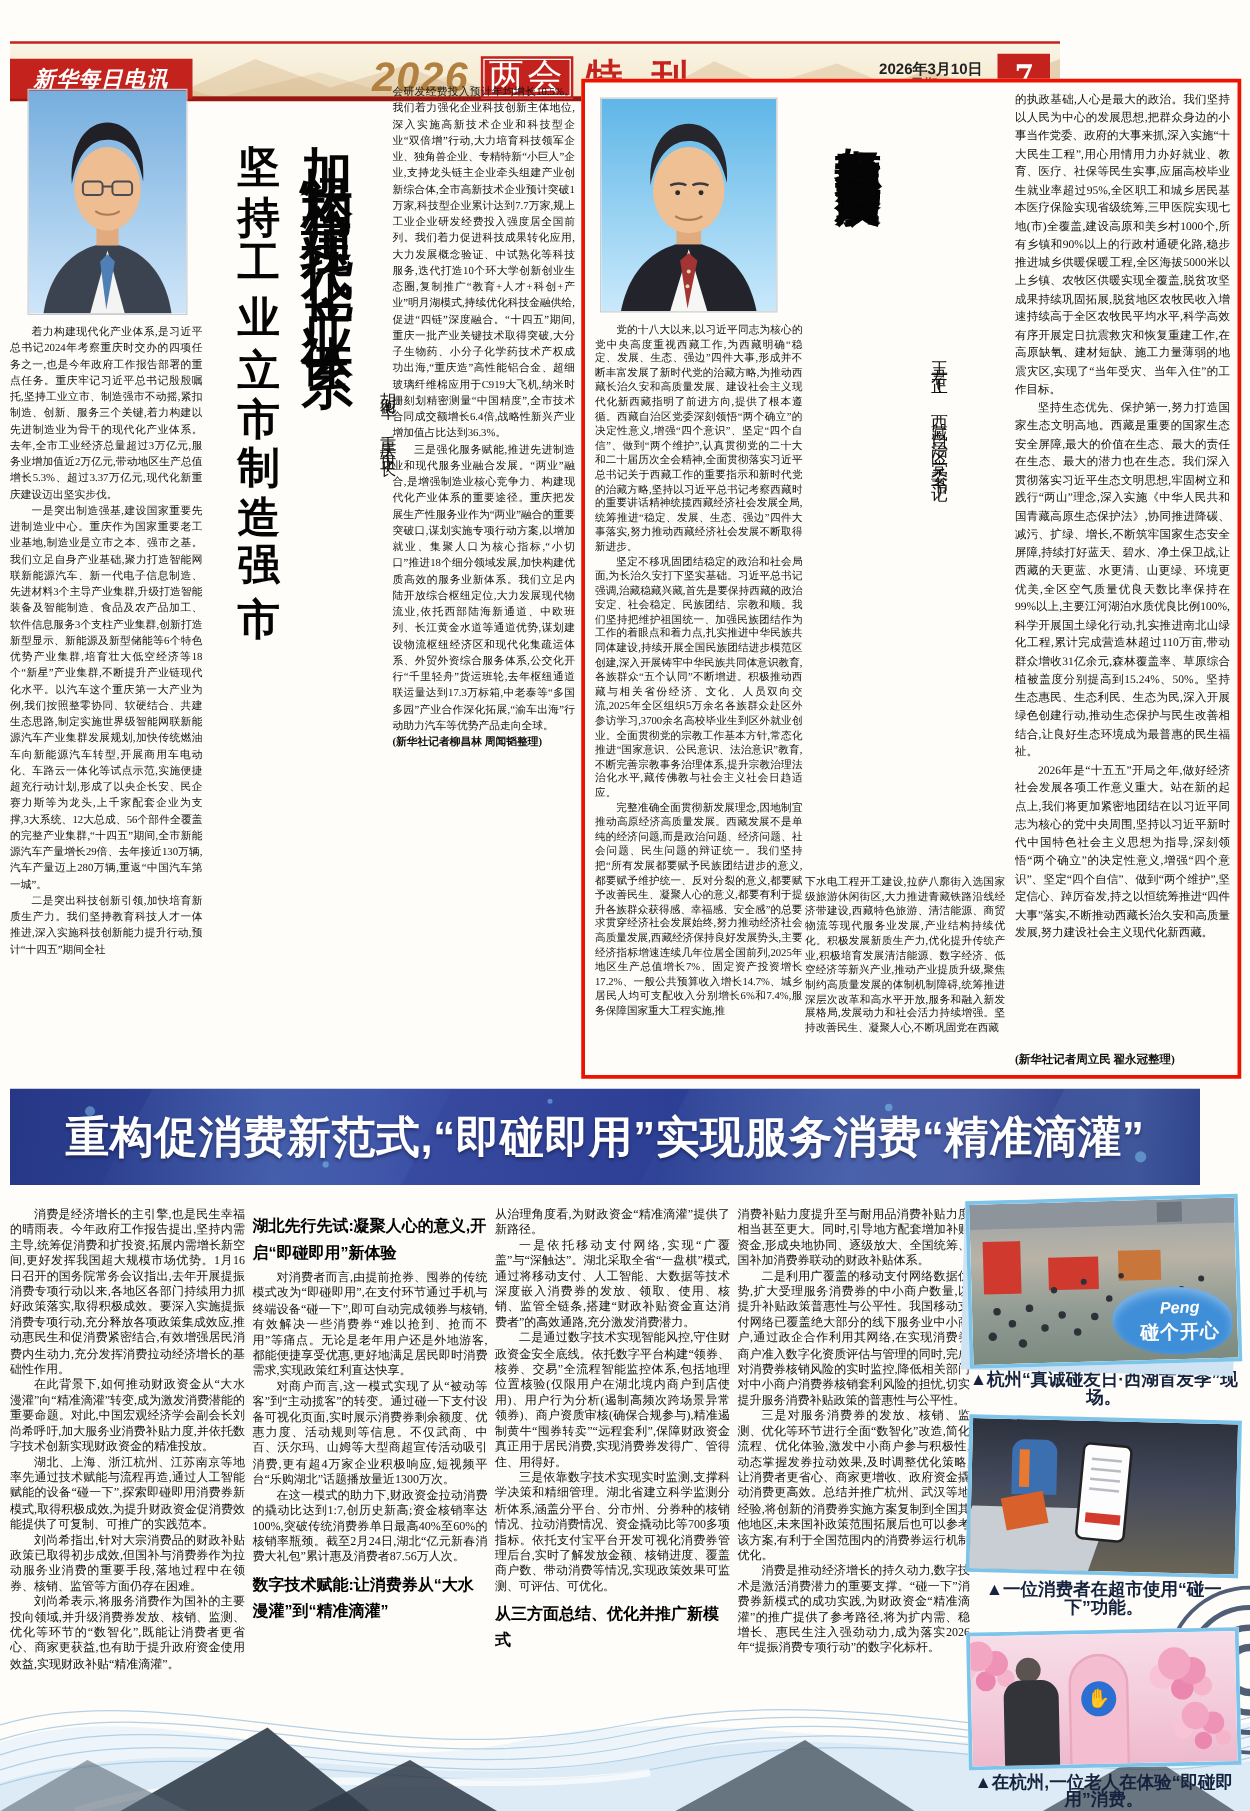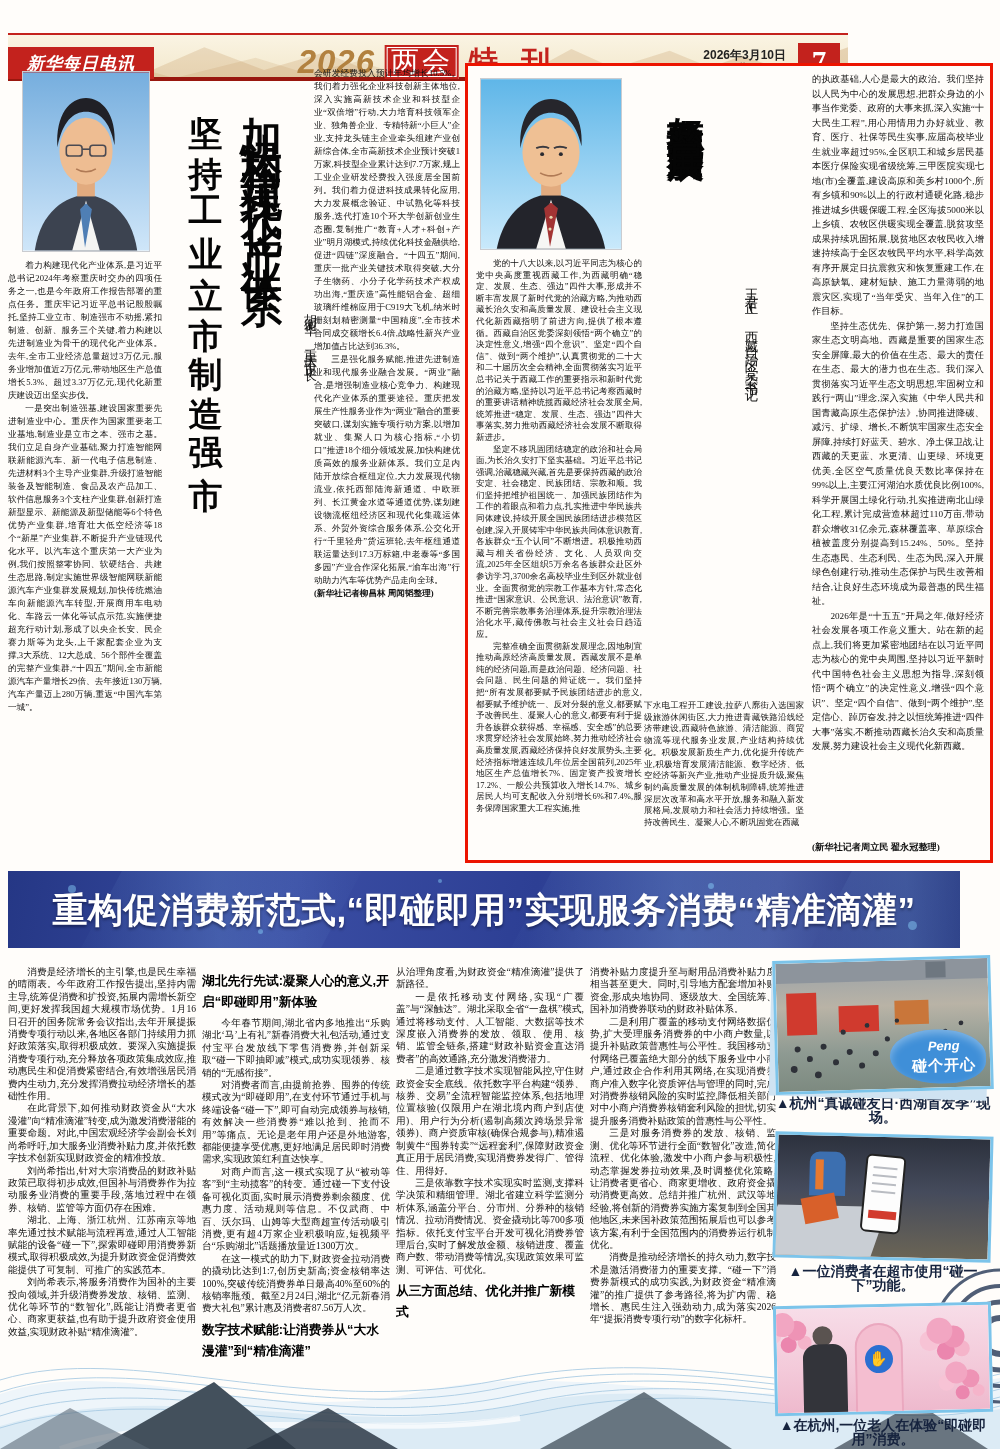--- a/index.html
+++ b/index.html
@@ -171,20 +171,21 @@
       <path d="M35,76 C33,42 48,26 64,26 C80,26 95,42 93,74 C88,48 77,40 64,40 C51,40 40,50 35,76 Z" fill="#202026"></path>
       <rect x="44" y="74" width="16" height="11" rx="3" fill="none" stroke="#4a4a52" stroke-width="1.6"></rect>
       <rect x="68" y="74" width="16" height="11" rx="3" fill="none" stroke="#4a4a52" stroke-width="1.6"></rect>
       <line x1="60" y1="78" x2="68" y2="78" stroke="#4a4a52" stroke-width="1.6"></line>
       <path d="M54,98 C60,102 68,102 74,98" stroke="#b07a55" stroke-width="1.6" fill="none"></path>
     </svg>
 
     <div id="la-col1" class="bodycol" data-interactable="false">
       <p data-interactable="false">着力构建现代化产业体系,是习近平总书记2024年考察重庆时交办的四项任务之一,也是今年政府工作报告部署的重点任务。重庆牢记习近平总书记殷殷嘱托,坚持工业立市、制造强市不动摇,紧扣制造、创新、服务三个关键,着力构建以先进制造业为骨干的现代化产业体系。去年,全市工业经济总量超过3万亿元,服务业增加值近2万亿元,带动地区生产总值增长5.3%、超过3.37万亿元,现代化新重庆建设迈出坚实步伐。</p>
       <p data-interactable="false">一是突出制造强基,建设国家重要先进制造业中心。重庆作为国家重要老工业基地,制造业是立市之本、强市之基。我们立足自身产业基础,聚力打造智能网联新能源汽车、新一代电子信息制造、先进材料3个主导产业集群,升级打造智能装备及智能制造、食品及农产品加工、软件信息服务3个支柱产业集群,创新打造新型显示、新能源及新型储能等6个特色优势产业集群,培育壮大低空经济等18个“新星”产业集群,不断提升产业链现代化水平。以汽车这个重庆第一大产业为例,我们按照整零协同、软硬结合、共建生态思路,制定实施世界级智能网联新能源汽车产业集群发展规划,加快传统燃油车向新能源汽车转型,开展商用车电动化、车路云一体化等试点示范,实施便捷超充行动计划,形成了以央企长安、民企赛力斯等为龙头,上千家配套企业为支撑,3大系统、12大总成、56个部件全覆盖的完整产业集群,“十四五”期间,全市新能源汽车产量增长29倍、去年接近130万辆,汽车产量迈上280万辆,重返“中国汽车第一城”。</p>
+      <p data-interactable="false">二是突出科技创新引领,加快培育新质生产力。我们坚持教育科技人才一体推进,深入实施科技创新能力提升行动,预计“十四五”期间全社</p>
     </div>
 
     <div id="la-kicker" class="vtitle" data-interactable="false">坚持工业立市制造强市</div>
     <div id="la-title" class="vtitle" data-interactable="false">加快构建现代化产业体系</div>
     <div id="la-byline" class="vbyline" data-interactable="false">胡衡华(重庆市市长)</div>
 
     <div id="la-col2" class="bodycol" data-interactable="false">
       <p class="noindent" data-interactable="false">会研发经费投入预计年均增长10.5%。我们着力强化企业科技创新主体地位,深入实施高新技术企业和科技型企业“双倍增”行动,大力培育科技领军企业、独角兽企业、专精特新“小巨人”企业,支持龙头链主企业牵头组建产业创新综合体,全市高新技术企业预计突破1万家,科技型企业累计达到7.7万家,规上工业企业研发经费投入强度居全国前列。我们着力促进科技成果转化应用,大力发展概念验证、中试熟化等科技服务,迭代打造10个环大学创新创业生态圈,复制推广“教育+人才+科创+产业”明月湖模式,持续优化科技金融供给,促进“四链”深度融合。“十四五”期间,重庆一批产业关键技术取得突破,大分子生物药、小分子化学药技术产权成功出海,“重庆造”高性能铝合金、超细玻璃纤维棉应用于C919大飞机,纳米时栅刻划精密测量“中国精度”,全市技术合同成交额增长6.4倍,战略性新兴产业增加值占比达到36.3%。</p>
       <p data-interactable="false">三是强化服务赋能,推进先进制造业和现代服务业融合发展。“两业”融合,是增强制造业核心竞争力、构建现代化产业体系的重要途径。重庆把发展生产性服务业作为“两业”融合的重要突破口,谋划实施专项行动方案,以增加就业、集聚人口为核心指标,“小切口”推进18个细分领域发展,加快构建优质高效的服务业新体系。我们立足内陆开放综合枢纽定位,大力发展现代物流业,依托西部陆海新通道、中欧班列、长江黄金水道等通道优势,谋划建设物流枢纽经济区和现代化集疏运体系、外贸外资综合服务体系,公交化开行“千里轻舟”货运班轮,去年枢纽通道联运量达到17.3万标箱,中老泰等“多国多园”产业合作深化拓展,“渝车出海”行动助力汽车等优势产品走向全球。</p>
       <p class="credit" data-interactable="false">(新华社记者柳昌林 周闻韬整理)</p>
@@ -246,28 +247,27 @@
     <div class="b-dot" style="left:900px;top:50px;width:9px;height:9px;" data-interactable="false"></div>
     <div class="b-dot" style="left:430px;top:8px;width:4px;height:4px;" data-interactable="false"></div>
     <div id="banner-title" data-interactable="false">重构促消费新范式,“即碰即用”实现服务消费“精准滴灌”</div>
   </div>
 
   <div id="bottom-section" data-interactable="false">
 
     <div id="bc1" class="bcol bodycol" data-interactable="false">
       <p data-interactable="false">消费是经济增长的主引擎,也是民生幸福的晴雨表。今年政府工作报告提出,坚持内需主导,统筹促消费和扩投资,拓展内需增长新空间,更好发挥我国超大规模市场优势。1月16日召开的国务院常务会议指出,去年开展提振消费专项行动以来,各地区各部门持续用力抓好政策落实,取得积极成效。要深入实施提振消费专项行动,充分释放各项政策集成效应,推动惠民生和促消费紧密结合,有效增强居民消费内生动力,充分发挥消费拉动经济增长的基础性作用。</p>
       <p data-interactable="false">在此背景下,如何推动财政资金从“大水漫灌”向“精准滴灌”转变,成为激发消费潜能的重要命题。对此,中国宏观经济学会副会长刘尚希呼吁,加大服务业消费补贴力度,并依托数字技术创新实现财政资金的精准投放。</p>
+      <p data-interactable="false">湖北、上海、浙江杭州、江苏南京等地率先通过技术赋能与流程再造,通过人工智能赋能的设备“碰一下”,探索即碰即用消费券新模式,取得积极成效,为提升财政资金促消费效能提供了可复制、可推广的实践范本。</p>
       <p data-interactable="false">刘尚希指出,针对大宗消费品的财政补贴政策已取得初步成效,但国补与消费券作为拉动服务业消费的重要手段,落地过程中在领券、核销、监管等方面仍存在困难。</p>
-      <p data-interactable="false">湖北、上海、浙江杭州、江苏南京等地率先通过技术赋能与流程再造,通过人工智能赋能的设备“碰一下”,探索即碰即用消费券新模式,取得积极成效,为提升财政资金促消费效能提供了可复制、可推广的实践范本。</p>
       <p data-interactable="false">刘尚希表示,将服务消费作为国补的主要投向领域,并升级消费券发放、核销、监测、优化等环节的“数智化”,既能让消费者更省心、商家更获益,也有助于提升政府资金使用效益,实现财政补贴“精准滴灌”。</p>
     </div>
 
     <div id="bc2" class="bcol bodycol" data-interactable="false">
       <p class="subhead" data-interactable="false">湖北先行先试:凝聚人心的意义,开启“即碰即用”新体验</p>
-      <p data-interactable="false">今年春节期间,湖北省内多地推出“乐购湖北‘马’上有礼”新春消费大礼包活动,通过支付宝平台发放线下零售消费券,并创新采取“碰一下即抽即减”模式,成功实现领券、核销的“无感衔接”。</p>
       <p data-interactable="false">对消费者而言,由提前抢券、囤券的传统模式改为“即碰即用”,在支付环节通过手机与终端设备“碰一下”,即可自动完成领券与核销,有效解决一些消费券“难以抢到、抢而不用”等痛点。无论是老年用户还是外地游客,都能便捷享受优惠,更好地满足居民即时消费需求,实现政策红利直达快享。</p>
       <p data-interactable="false">对商户而言,这一模式实现了从“被动等客”到“主动揽客”的转变。通过碰一下支付设备可视化页面,实时展示消费券剩余额度、优惠力度、活动规则等信息。不仅武商、中百、沃尔玛、山姆等大型商超宣传活动吸引消费,更有超4万家企业积极响应,短视频平台“乐购湖北”话题播放量近1300万次。</p>
       <p data-interactable="false">在这一模式的助力下,财政资金拉动消费的撬动比达到1:7,创历史新高;资金核销率达100%,突破传统消费券单日最高40%至60%的核销率瓶颈。截至2月24日,湖北“亿元新春消费大礼包”累计惠及消费者87.56万人次。</p>
       <p class="subhead" data-interactable="false">数字技术赋能:让消费券从“大水漫灌”到“精准滴灌”</p>
 
     </div>
 
     <div id="bc3" class="bcol bodycol" data-interactable="false">
       <p class="noindent" data-interactable="false">从治理角度看,为财政资金“精准滴灌”提供了新路径。</p>
       <p data-interactable="false">一是依托移动支付网络,实现“广覆盖”与“深触达”。湖北采取全省“一盘棋”模式,通过将移动支付、人工智能、大数据等技术深度嵌入消费券的发放、领取、使用、核销、监管全链条,搭建“财政补贴资金直达消费者”的高效通路,充分激发消费潜力。</p>

